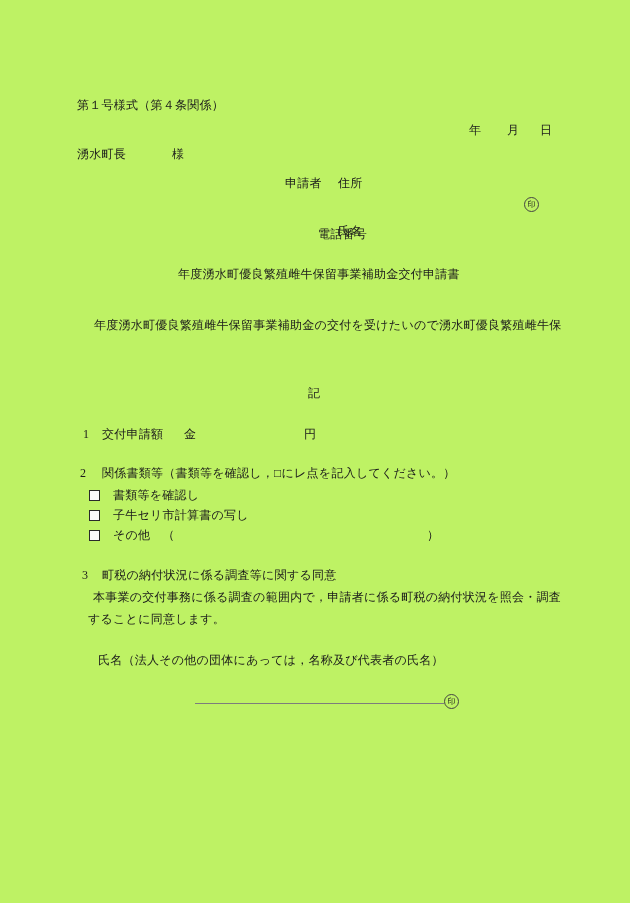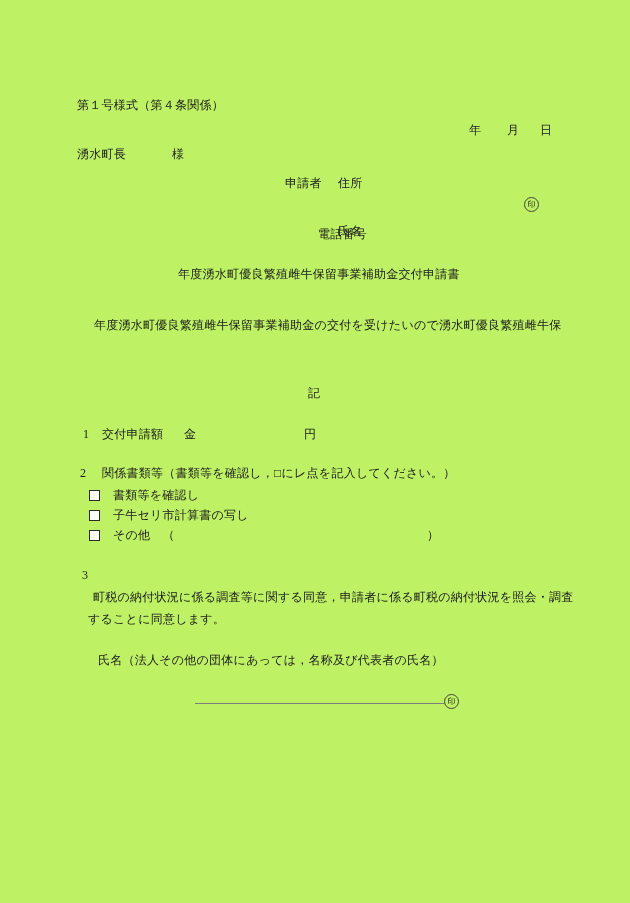--- a/index.html
+++ b/index.html
@@ -86,21 +86,22 @@
   <div class="ln" style="left:113px; top:488px;">書類等を確認し</div>
 
   <div class="cbx" style="left:89px; top:510px;"></div>
   <div class="ln" style="left:113px; top:508px;">子牛セリ市計算書の写し</div>
 
   <div class="cbx" style="left:89px; top:530px;"></div>
   <div class="ln" style="left:113px; top:528px;">その他　（</div>
   <div class="ln" style="left:427px; top:528px;">）</div>
 
   <div class="ln" style="left:82px; top:568px;">3</div>
-  <div class="ln" style="left:93px; top:590px;">町税の納付状況に係る調査等に関する同意，申請者に係る町税の納付状況を照会・調査</div>
+  <div class="ln" style="left:102px; top:568px;">町税の納付状況に係る調査等に関する同意</div>
+  <div class="ln" style="left:93px; top:590px;">本事業の交付事務に係る調査の範囲内で，申請者に係る町税の納付状況を照会・調査</div>
   <div class="ln" style="left:88px; top:612px;">することに同意します。</div>
 
   <div class="ln" style="left:98px; top:653px;">氏名（法人その他の団体にあっては，名称及び代表者の氏名）</div>
 
   <div class="sigline" style="left:195px; top:703px; width:249px;"></div>
   <div class="seal" style="left:444px; top:694px;">
     <span>印</span>
   </div>
 
 </div>

